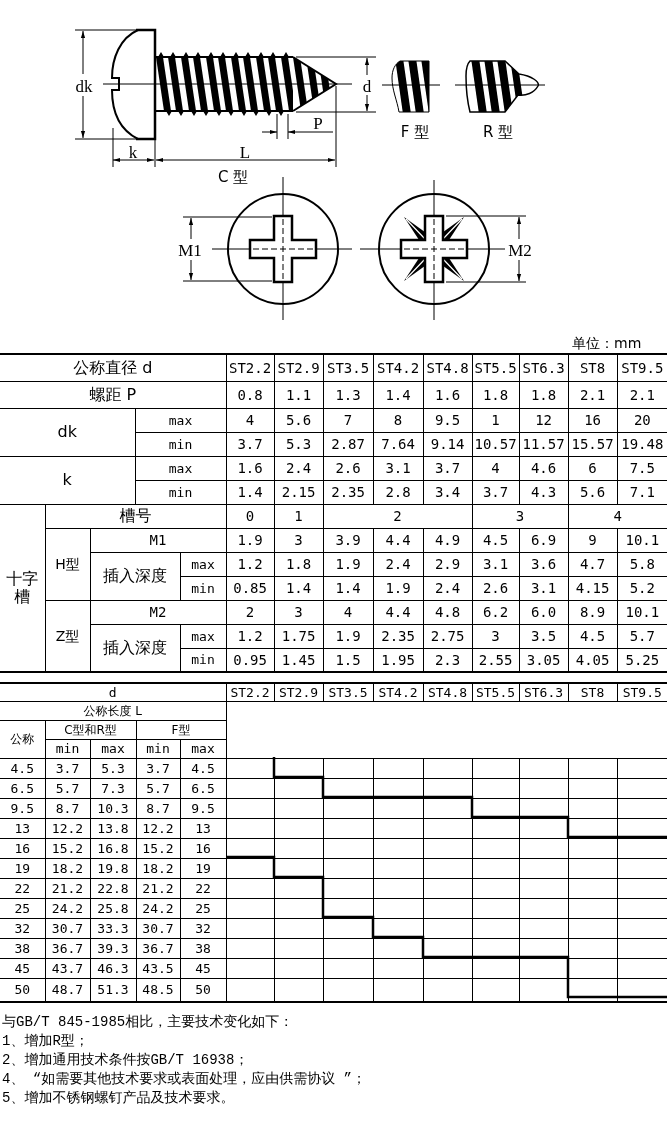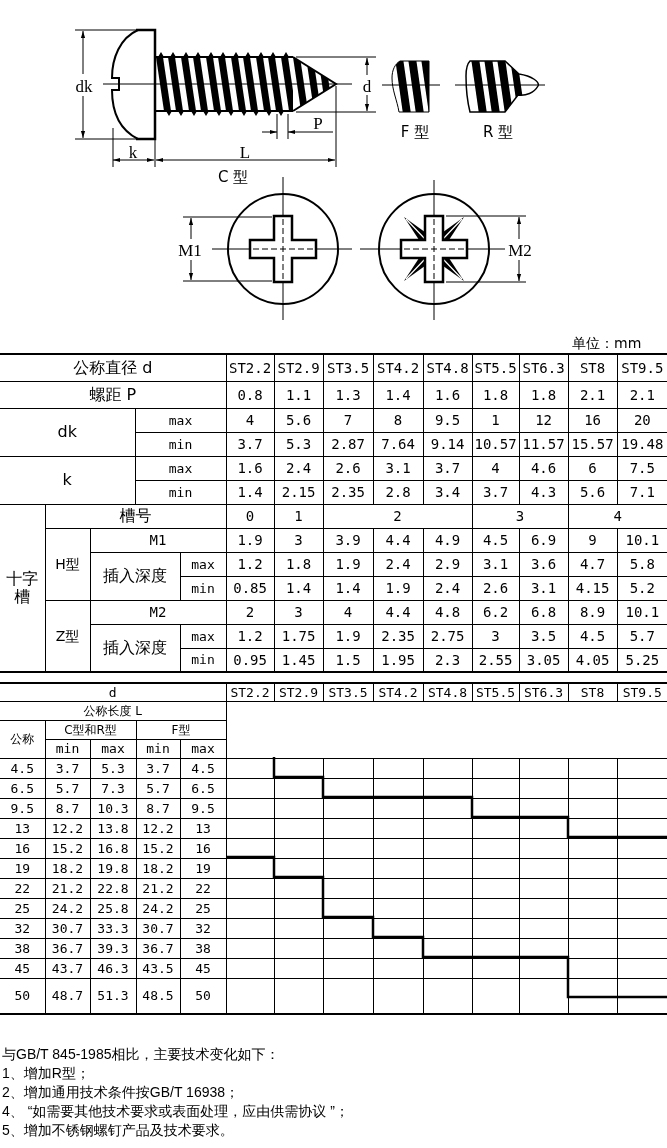--- a/index.html
+++ b/index.html
@@ -23,21 +23,21 @@
   }
   table.grid td.cn { font-family: "DejaVu Sans", sans-serif; font-size: 16px; }
   table.grid td.cn-s { font-family: "DejaVu Sans", sans-serif; font-size: 14px; }
   table.grid td.mm { font-size: 13px; }
   table.grid td.wrap { white-space: normal; word-break: break-all; line-height: 1.1; padding: 0 6px; }
   table.t2 td { font-size: 13px; }
   table.t2 td.cn { font-size: 12px; }
   .stairs { position: absolute; left: 0; top: 682px; pointer-events: none; }
   .notes {
     position: absolute; left: 2px; top: 1013px;
-    font-family: Liberation Sans, sans-serif; font-size: 14px; line-height: 19px; margin-top: 32px;
+    font-family: Liberation Mono, monospace; font-size: 14px; line-height: 19px;
   }
 </style>
 </head>
 <body>
 
 <svg class="drawing" width="667" height="330" viewBox="0 0 667 330">
   <defs>
     <marker id="ar" viewBox="0 0 10 10" refX="10" refY="5" markerWidth="7" markerHeight="7" orient="auto-start-reverse">
       <path d="M0,2 L10,5 L0,8 z" fill="#000"></path>
     </marker>
@@ -324,21 +324,21 @@
   </tr>
   <tr style="height:24px">
     <td rowspan="3" class="cn-s">Z型</td>
     <td colspan="3">M2</td>
     <td>2</td>
     <td>3</td>
     <td>4</td>
     <td>4.4</td>
     <td>4.8</td>
     <td>6.2</td>
-    <td>6.8</td>
+    <td>6.0</td>
     <td>8.9</td>
     <td>10.1</td>
   </tr>
   <tr style="height:24px">
     <td colspan="2" rowspan="2" class="cn">插入深度</td>
     <td class="mm">max</td>
     <td>1.2</td>
     <td>1.75</td>
     <td>1.9</td>
     <td>2.35</td>
@@ -578,21 +578,21 @@
     <td></td>
         <td></td>
         <td></td>
         <td></td>
         <td></td>
         <td></td>
         <td></td>
         <td></td>
         <td></td>
   </tr>
-  <tr style="height:36px">
+  <tr style="height:24px">
     <td>50</td>
     <td>48.7</td>
     <td>51.3</td>
     <td>48.5</td>
     <td>50</td>
     <td></td>
         <td></td>
         <td></td>
         <td></td>
         <td></td>

